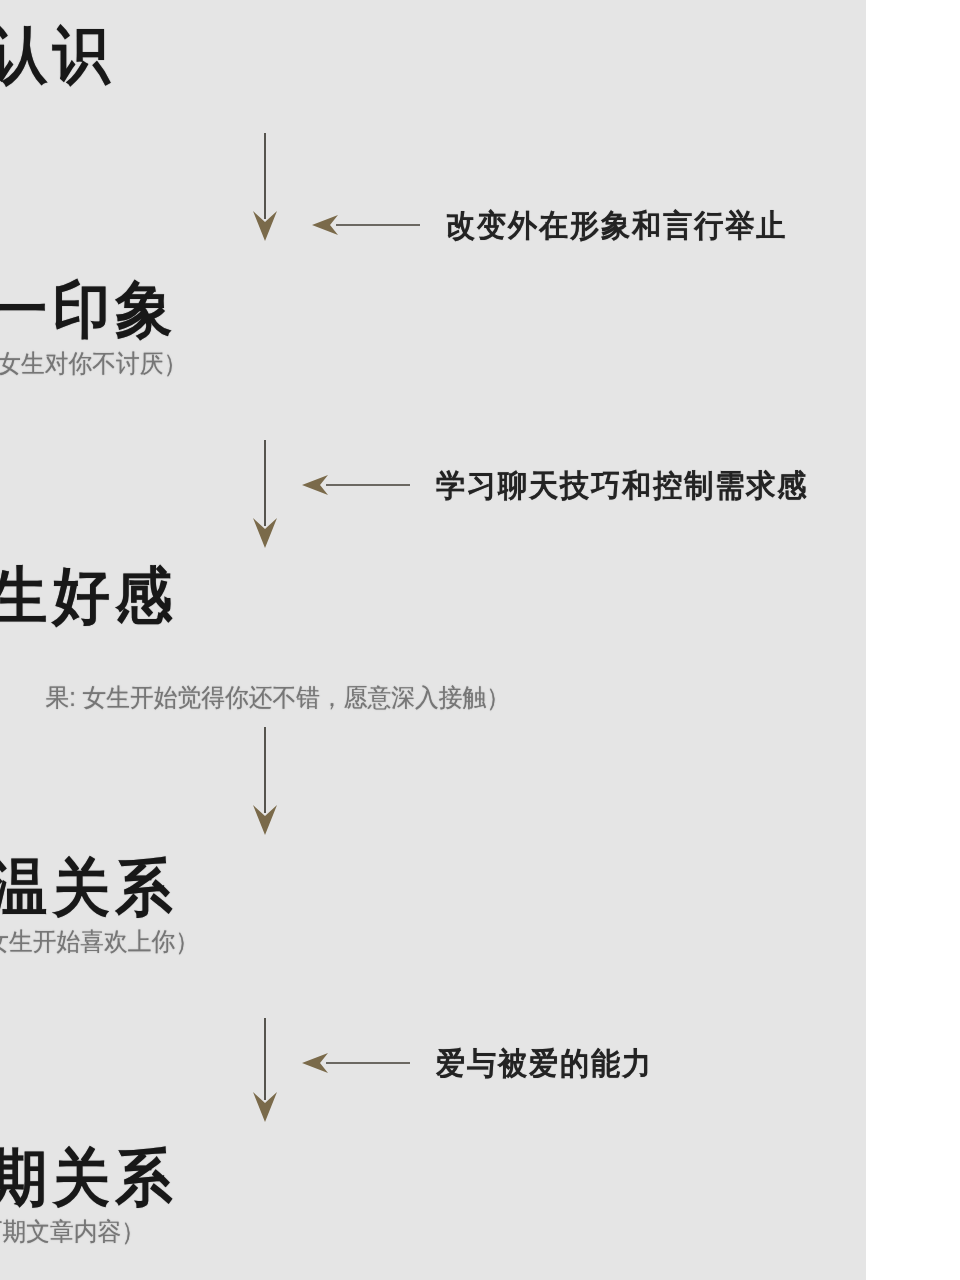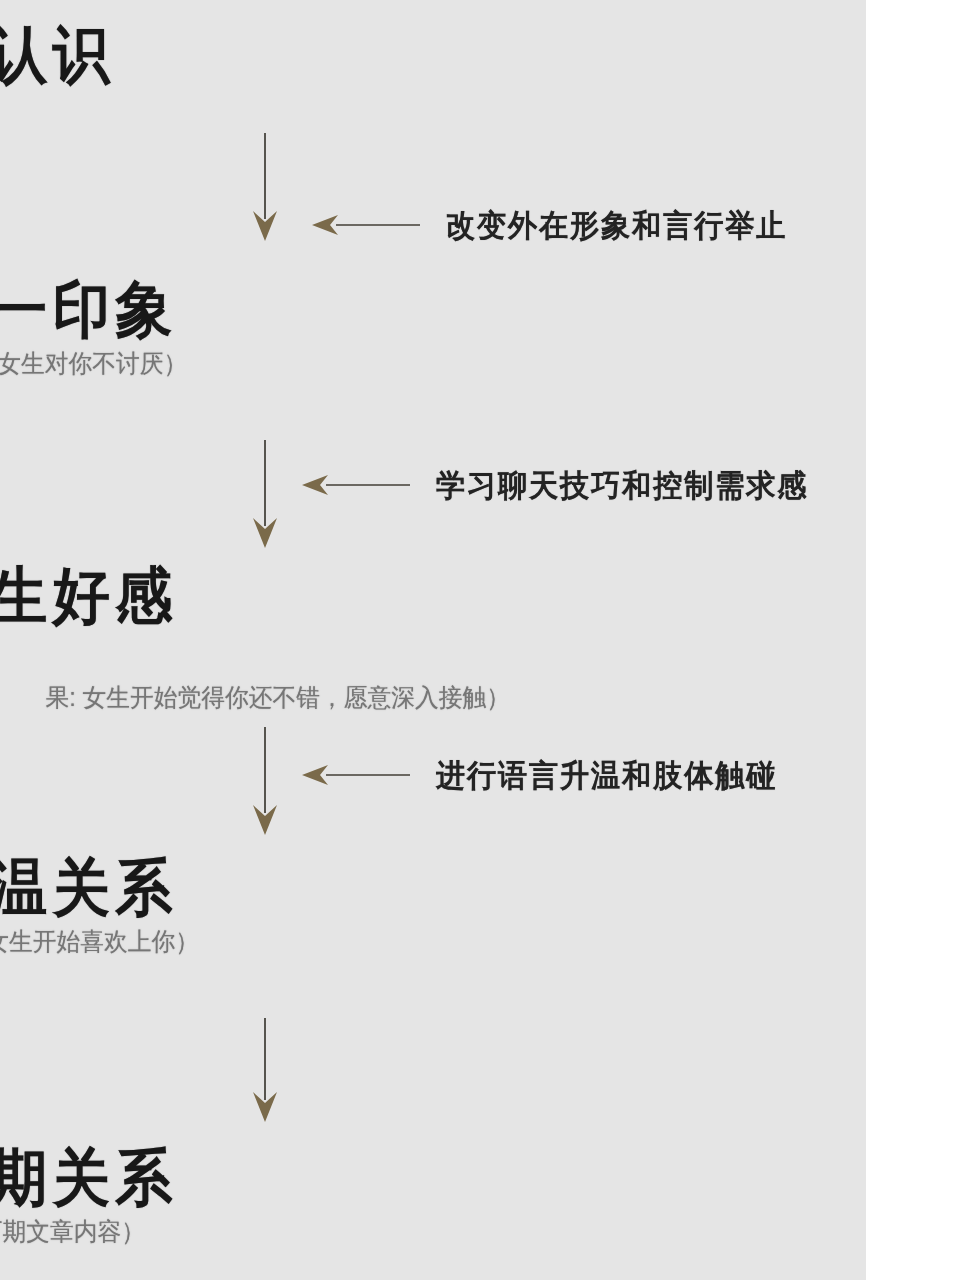--- a/index.html
+++ b/index.html
@@ -157,39 +157,39 @@
     <span class="stage-sub" style="margin-top:0;">果: 女生开始觉得你还不错，愿意深入接触）</span>
   </div>
 
   <div class="v-arrow" style="left: 245px; top: 727px; height: 108px;">
     <div class="shaft" style="height: 86px;"></div>
     <svg class="head" style="top: 78px;" viewBox="0 0 28 30">
       <path d="M2 0 L14 30 L26 0 L14 11 Z" fill="#7a6a4a"></path>
     </svg>
   </div>
 
-  <div class="anno" style="left: 302px; top: 752px;">
-    <svg class="h-head" viewBox="0 0 26 22">
-      <path d="M0 11 L26 1 L18 11 L26 21 Z" fill="#7a6a4a"></path>
-    </svg>
-    <div class="h-shaft" style="width: 84px;"></div>
-    <span class="anno-text">进行语言升温和肢体触碰</span>
-  </div>
 
   <div class="stage anchored" style="top: 855px;">
     <span class="stage-title">升温关系</span>
     <span class="stage-sub">（效果: 女生开始喜欢上你）</span>
   </div>
 
   <div class="v-arrow" style="left: 245px; top: 1018px; height: 105px;">
     <div class="shaft" style="height: 82px;"></div>
     <svg class="head" style="top: 74px;" viewBox="0 0 28 30">
       <path d="M2 0 L14 30 L26 0 L14 11 Z" fill="#7a6a4a"></path>
     </svg>
   </div>
 
+  <div class="anno" style="left: 302px; top: 1040px;">
+    <svg class="h-head" viewBox="0 0 26 22">
+      <path d="M0 11 L26 1 L18 11 L26 21 Z" fill="#7a6a4a"></path>
+    </svg>
+    <div class="h-shaft" style="width: 84px;"></div>
+    <span class="anno-text">爱与被爱的能力</span>
+  </div>
 
   <div class="stage anchored" style="top: 1145px;">
     <span class="stage-title">长期关系</span>
     <span class="stage-sub">（下期文章内容）</span>
   </div>
 
 </div>
 
 </body></html>

